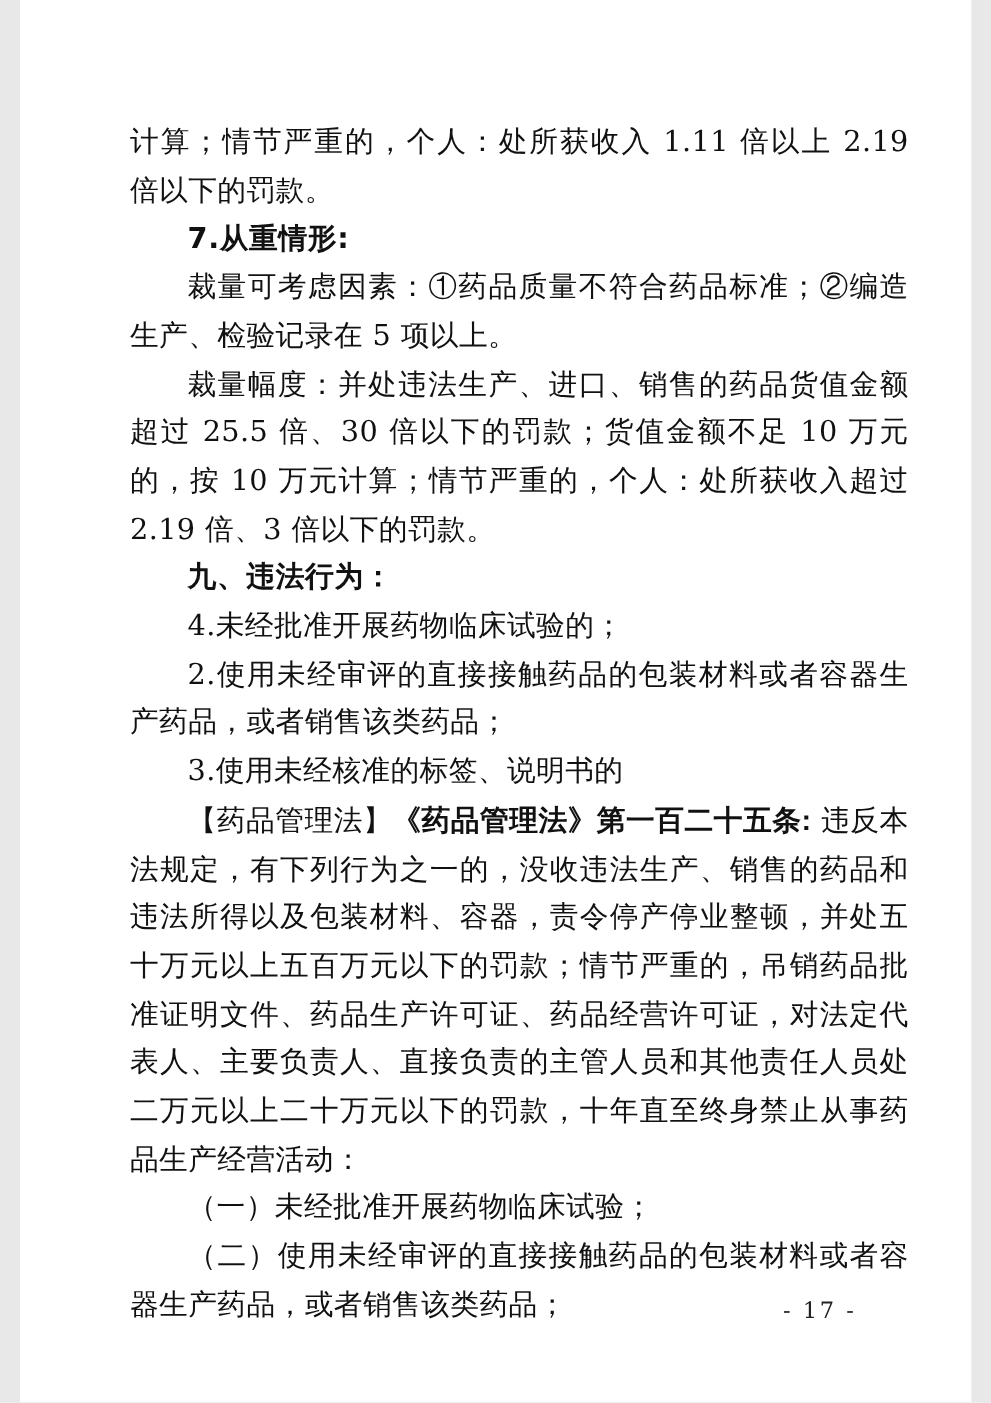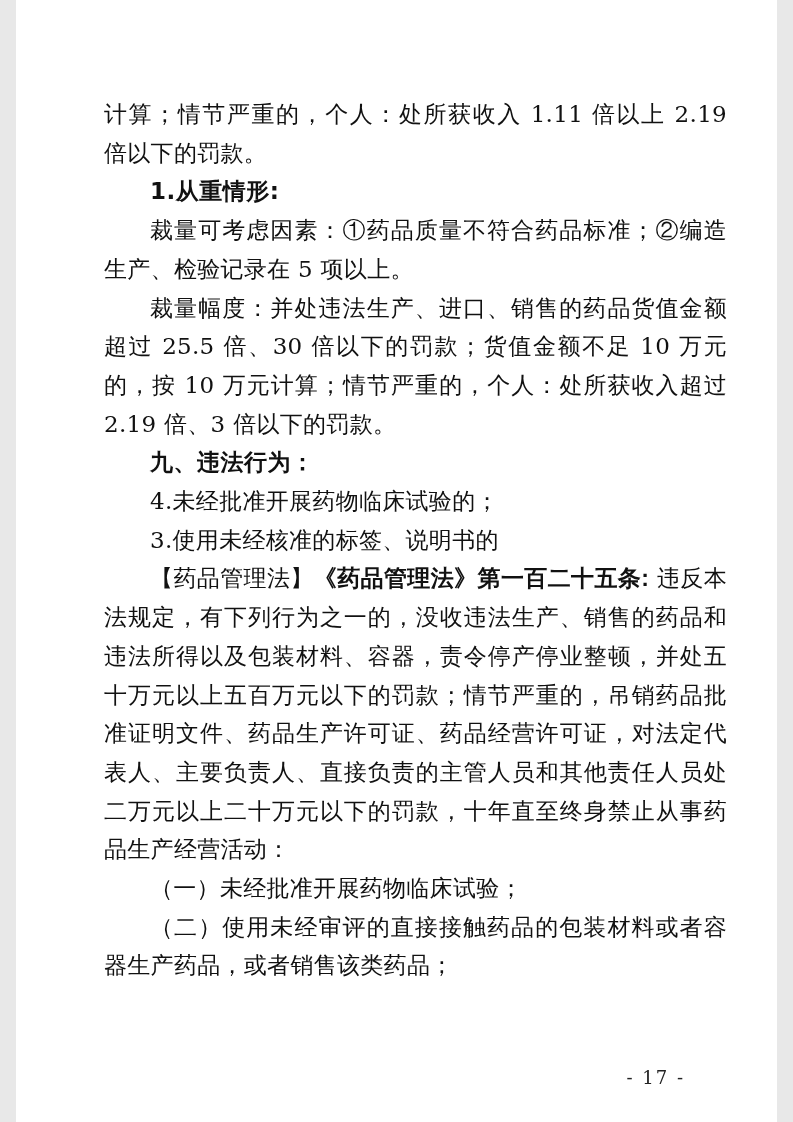--- a/index.html
+++ b/index.html
@@ -44,41 +44,41 @@
     font-family: Liberation Sans, sans-serif;
   }
   .page-number {
     position: absolute;
     top: 1038px;
     right: 92px;
     font-size: 18px;
     letter-spacing: 2px;
     color: #222222;
     font-family: "DejaVu Serif", "Liberation Serif", serif;
-    margin-top: 29px;
   }
 </style>
 </head>
 <body>
 
 <div class="page">
   <div class="content">
     <p class="para">计算；情节严重的，个人：处所获收入 1.11 倍以上 2.19 倍以下的罚款。</p>
 
-    <p class="para indent heading">1.从重情形:</p>
+    <p class="para indent heading">7.从重情形:</p>
 
 
     <p class="para indent">裁量可考虑因素：①药品质量不符合药品标准；②编造生产、检验记录在 5 项以上。</p>
 
     <p class="para indent">裁量幅度：并处违法生产、进口、销售的药品货值金额超过 25.5 倍、30 倍以下的罚款；货值金额不足 10 万元的，按 10 万元计算；情节严重的，个人：处所获收入超过 2.19 倍、3 倍以下的罚款。</p>
 
     <p class="para indent heading">九、违法行为：</p>
 
     <p class="para indent">4.未经批准开展药物临床试验的；</p>
 
+    <p class="para indent">2.使用未经审评的直接接触药品的包装材料或者容器生产药品，或者销售该类药品；</p>
 
     <p class="para indent">3.使用未经核准的标签、说明书的</p>
 
     <p class="para indent">
       <span>【药品管理法】</span><span class="law-ref">《药品管理法》第一百二十五条:</span><span> 违反本法规定，有下列行为之一的，没收违法生产、销售的药品和违法所得以及包装材料、容器，责令停产停业整顿，并处五十万元以上五百万元以下的罚款；情节严重的，吊销药品批准证明文件、药品生产许可证、药品经营许可证，对法定代表人、主要负责人、直接负责的主管人员和其他责任人员处二万元以上二十万元以下的罚款，十年直至终身禁止从事药品生产经营活动：</span>
     </p>
 
     <p class="para indent">（一）未经批准开展药物临床试验；</p>
 
     <p class="para indent">（二）使用未经审评的直接接触药品的包装材料或者容器生产药品，或者销售该类药品；</p>

